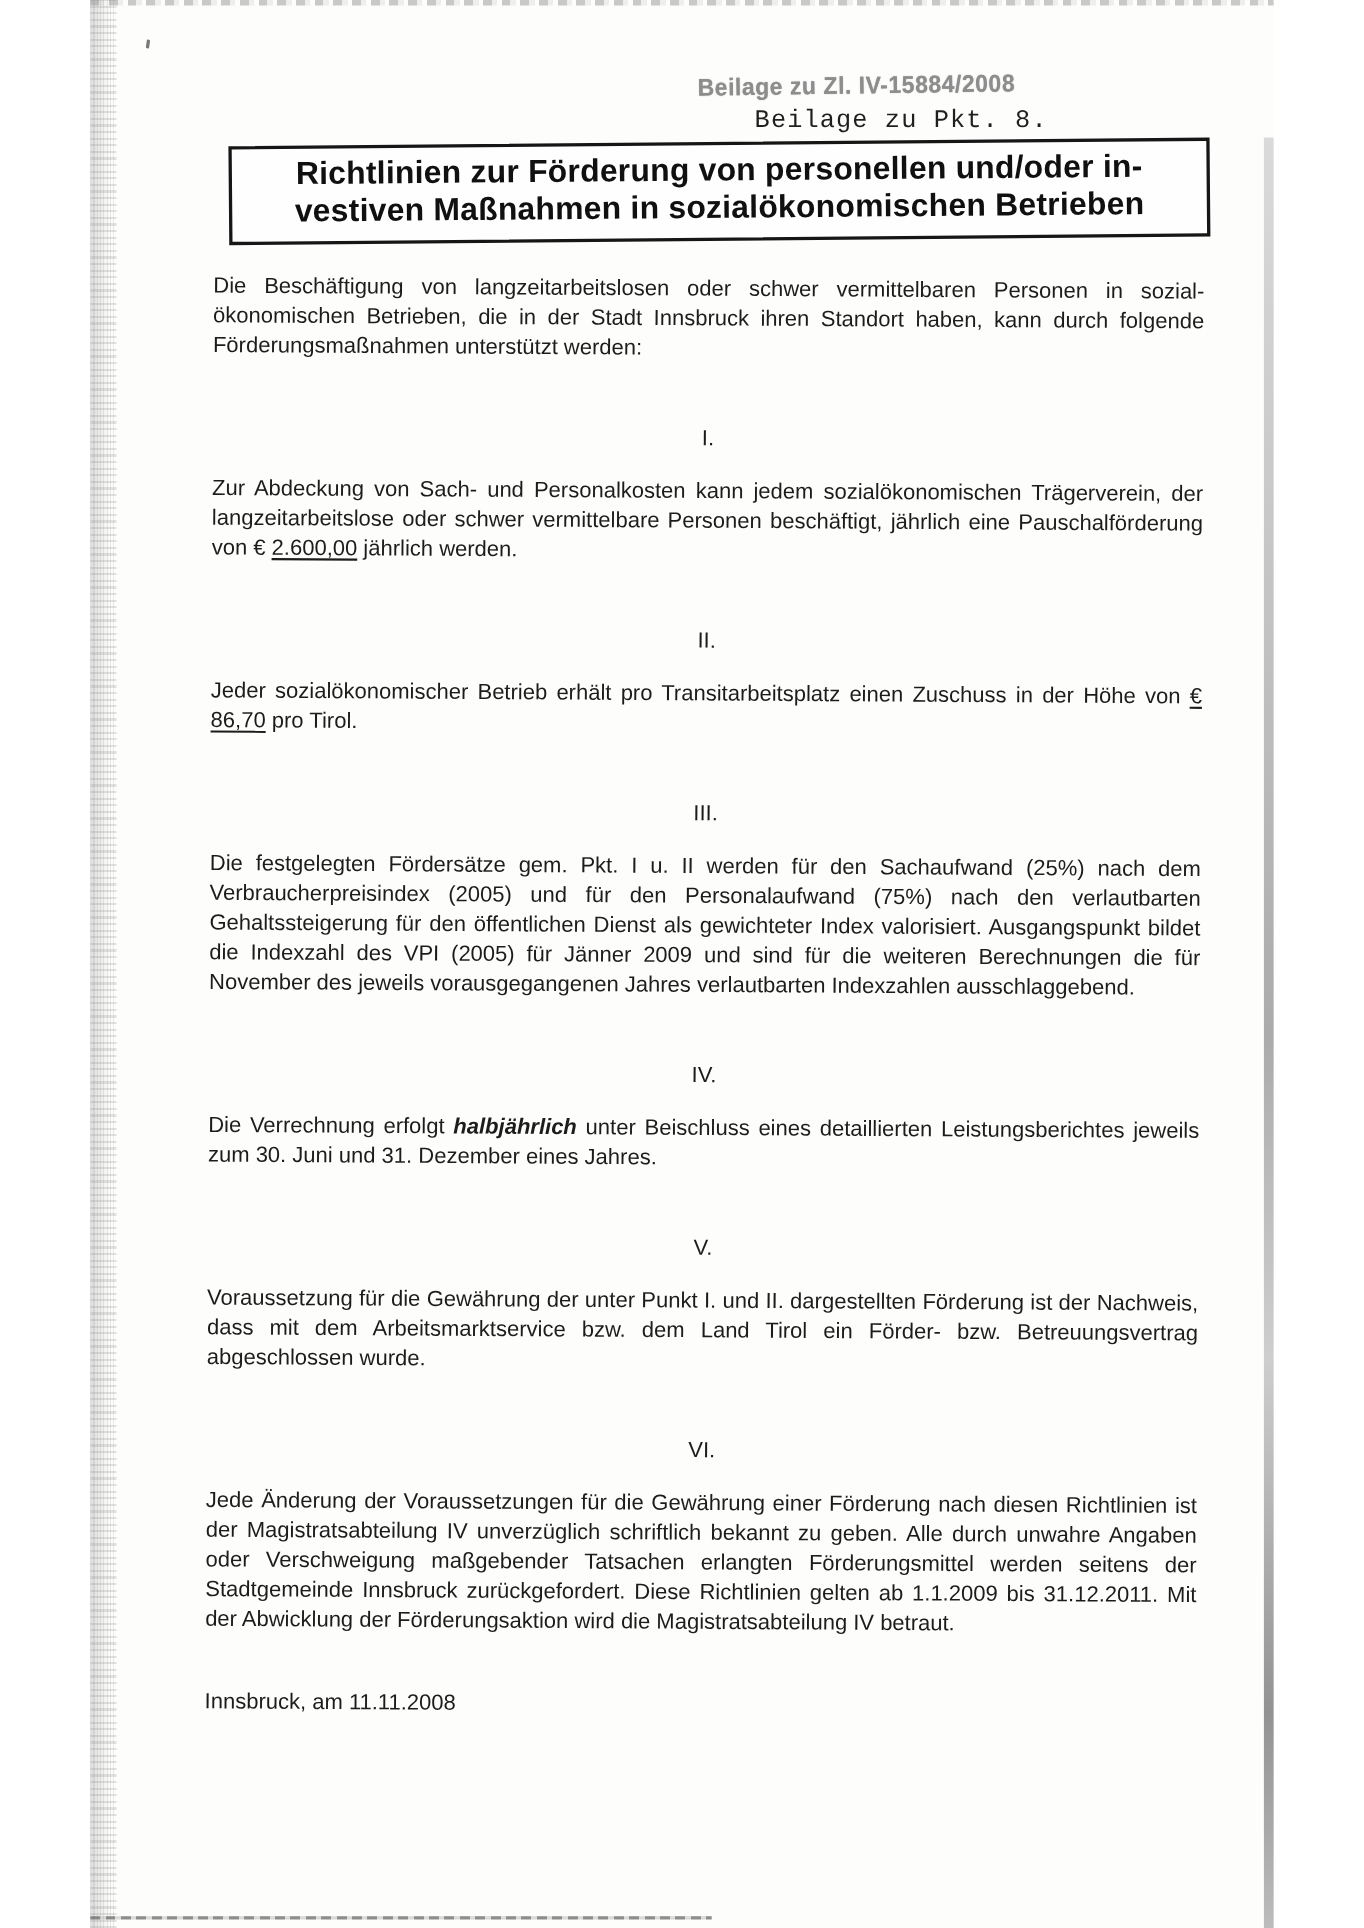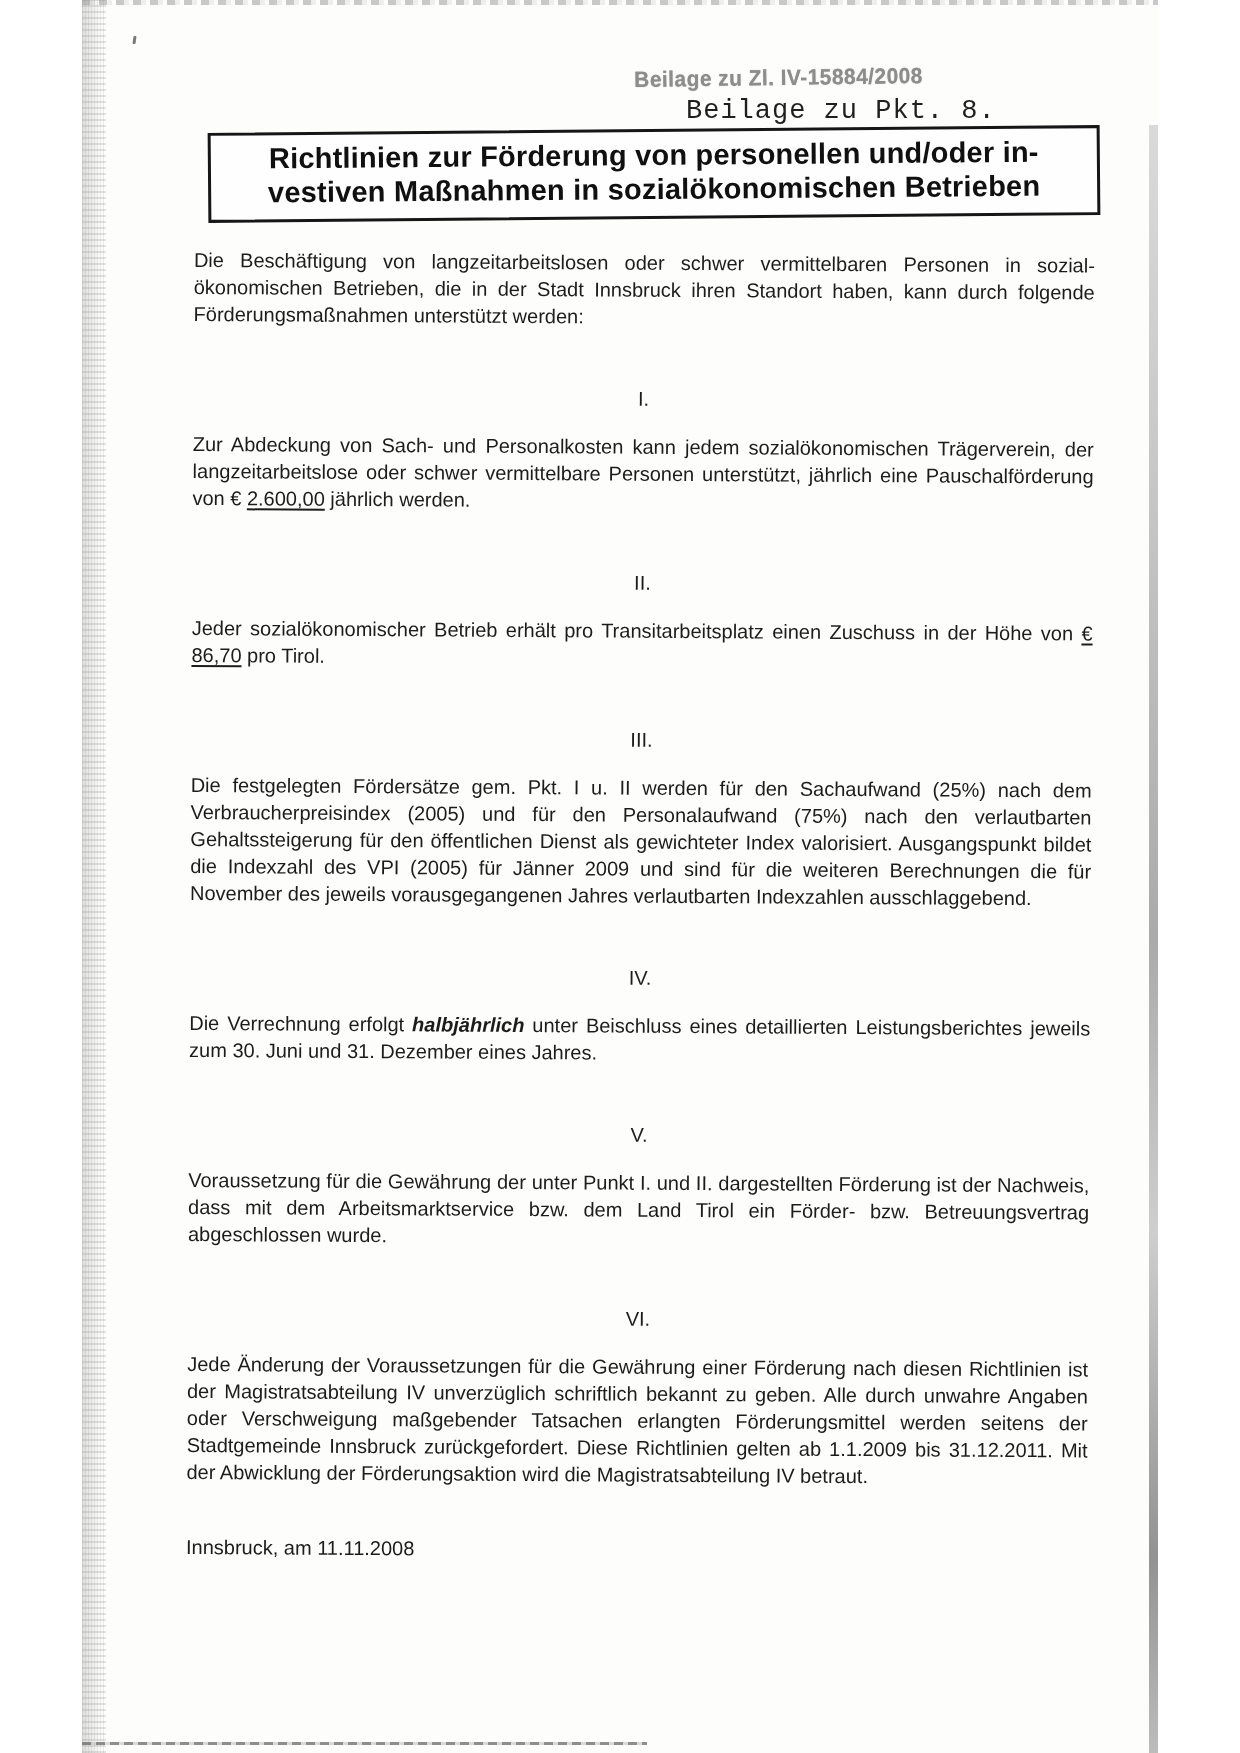--- a/index.html
+++ b/index.html
@@ -48,21 +48,21 @@
     position:absolute; top:63px; right:235px;
     font-size:22px; font-weight:bold; color:#8d8d8d;
     letter-spacing:.5px;
     transform:rotate(-0.8deg) scaleX(.95); transform-origin:right center;
     text-shadow:0 0 1px rgba(141,141,141,.85);
     white-space:nowrap;
   }
   .annotation {
     position:absolute; top:96px; left:604px;
     font-family:"Liberation Mono", monospace;
-    font-size:27px; color:#1f1f1f; letter-spacing:1px;
+    font-size:23px; color:#1f1f1f; letter-spacing:1px;
     white-space:nowrap;
   }
   .title-box {
     position:absolute; top:129px; left:126px; width:892px;
     border:3px solid #161616; background:#fefefe;
     transform:rotate(-0.5deg);
     text-align:center; padding:6px 10px 10px;
   }
   .title-line {
     font-size:29px; font-weight:bold; line-height:34px;
@@ -98,21 +98,21 @@
   <div class="title-box">
     <div class="title-line">Richtlinien zur Förderung von personellen und/oder in-</div>
     <div class="title-line">vestiven Maßnahmen in sozialökonomischen Betrieben</div>
   </div>
 
   <div class="doc-body">
 
     <p class="para">Die Beschäftigung von langzeitarbeitslosen oder schwer vermittelbaren Personen in sozial­ökonomischen Betrieben, die in der Stadt Innsbruck ihren Standort haben, kann durch fol­gende Förderungsmaßnahmen unterstützt werden:</p>
 
     <div class="sec-num">I.</div>
-    <p class="para"><span>Zur Abdeckung von Sach- und Personalkosten kann jedem sozialökonomischen Trägerver­ein, der langzeitarbeitslose oder schwer vermittelbare Personen unterstützt, jährlich eine Pauschalförderung von € </span><span class="u">2.600,00</span><span> jährlich werden.</span></p>
+    <p class="para"><span>Zur Abdeckung von Sach- und Personalkosten kann jedem sozialökonomischen Trägerver­ein, der langzeitarbeitslose oder schwer vermittelbare Personen beschäftigt, jährlich eine Pauschalförderung von € </span><span class="u">2.600,00</span><span> jährlich werden.</span></p>
 
     <div class="sec-num">II.</div>
     <p class="para"><span>Jeder sozialökonomischer Betrieb erhält pro Transitarbeitsplatz einen Zuschuss in der Höhe von </span><span class="u">€ 86,70</span><span> pro Tirol.</span></p>
 
     <div class="sec-num">III.</div>
     <p class="para">Die festgelegten Fördersätze gem. Pkt. I u. II werden für den Sachaufwand (25%) nach dem Verbraucherpreisindex (2005) und für den Personalaufwand (75%) nach den verlautbarten Gehaltssteigerung für den öffentlichen Dienst als gewichteter Index valorisiert. Ausgangs­punkt bildet die Indexzahl des VPI (2005) für Jänner 2009 und sind für die weiteren Berech­nungen die für November des jeweils vorausgegangenen Jahres verlautbarten Indexzahlen ausschlaggebend.</p>
 
     <div class="sec-num">IV.</div>
     <p class="para"><span>Die Verrechnung erfolgt </span><span class="b">halbjährlich</span><span> unter Beischluss eines detaillierten Leistungsberichtes jeweils zum 30. Juni und 31. Dezember eines Jahres.</span></p>
 

